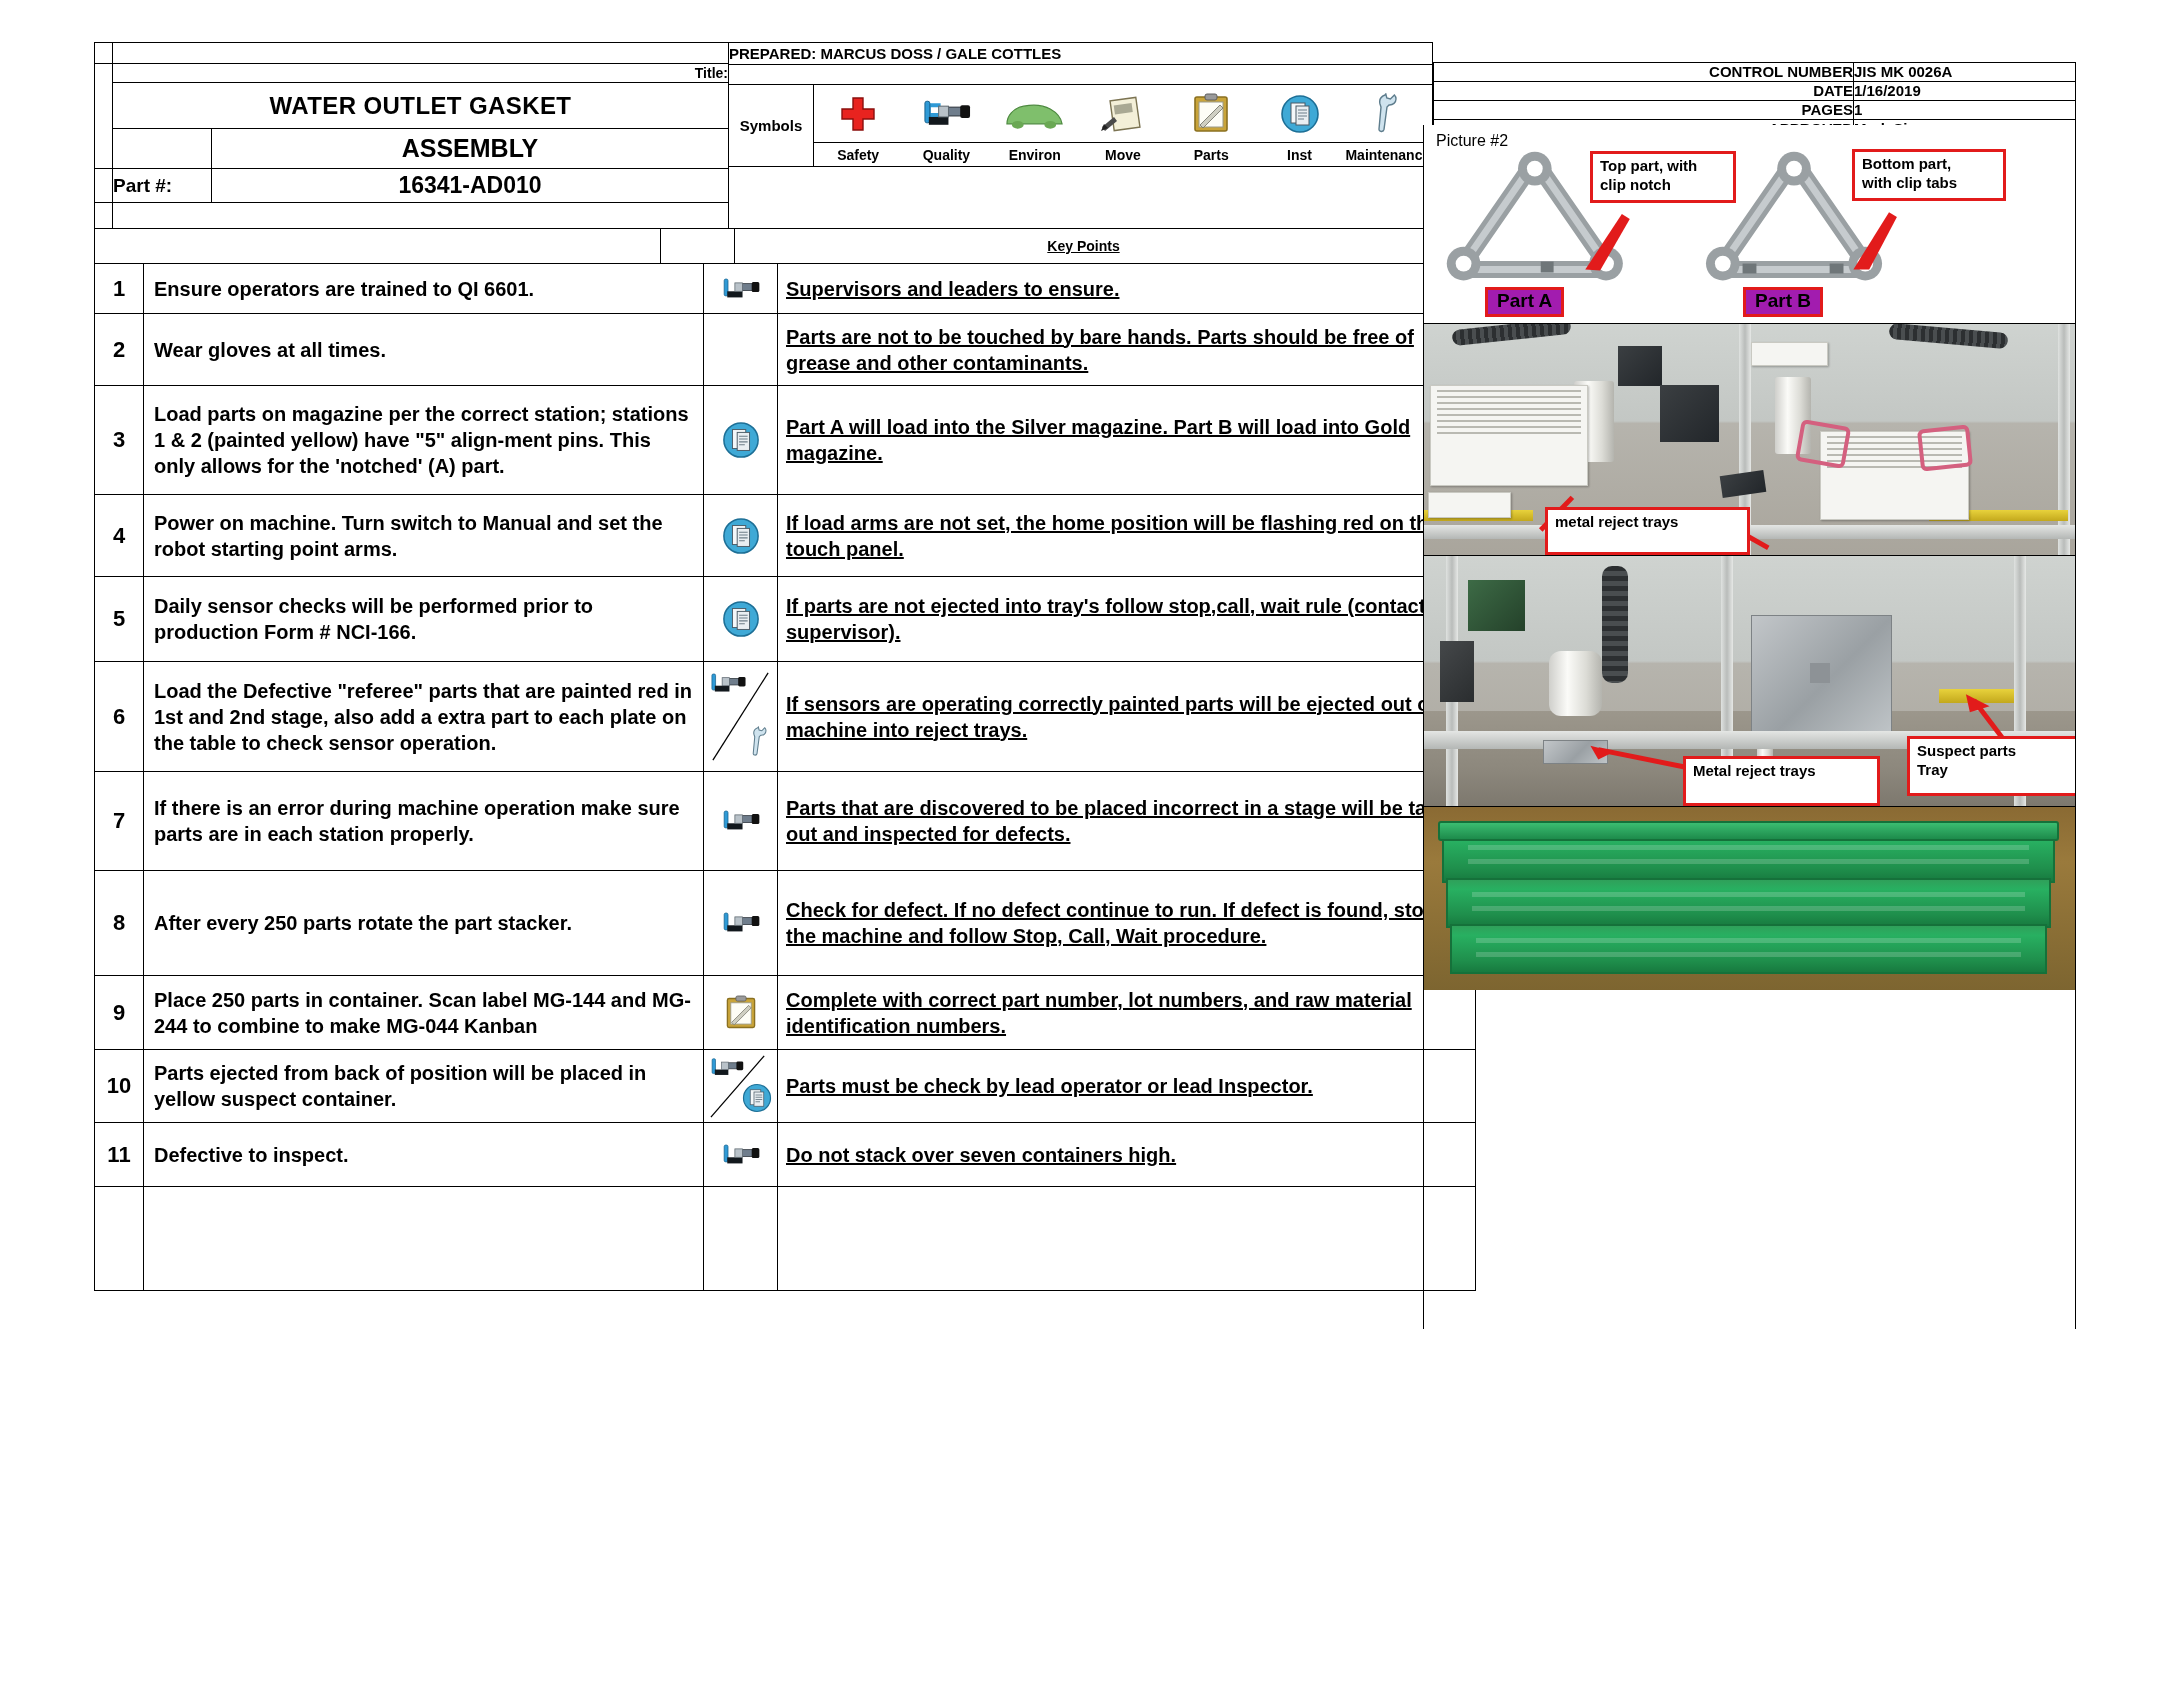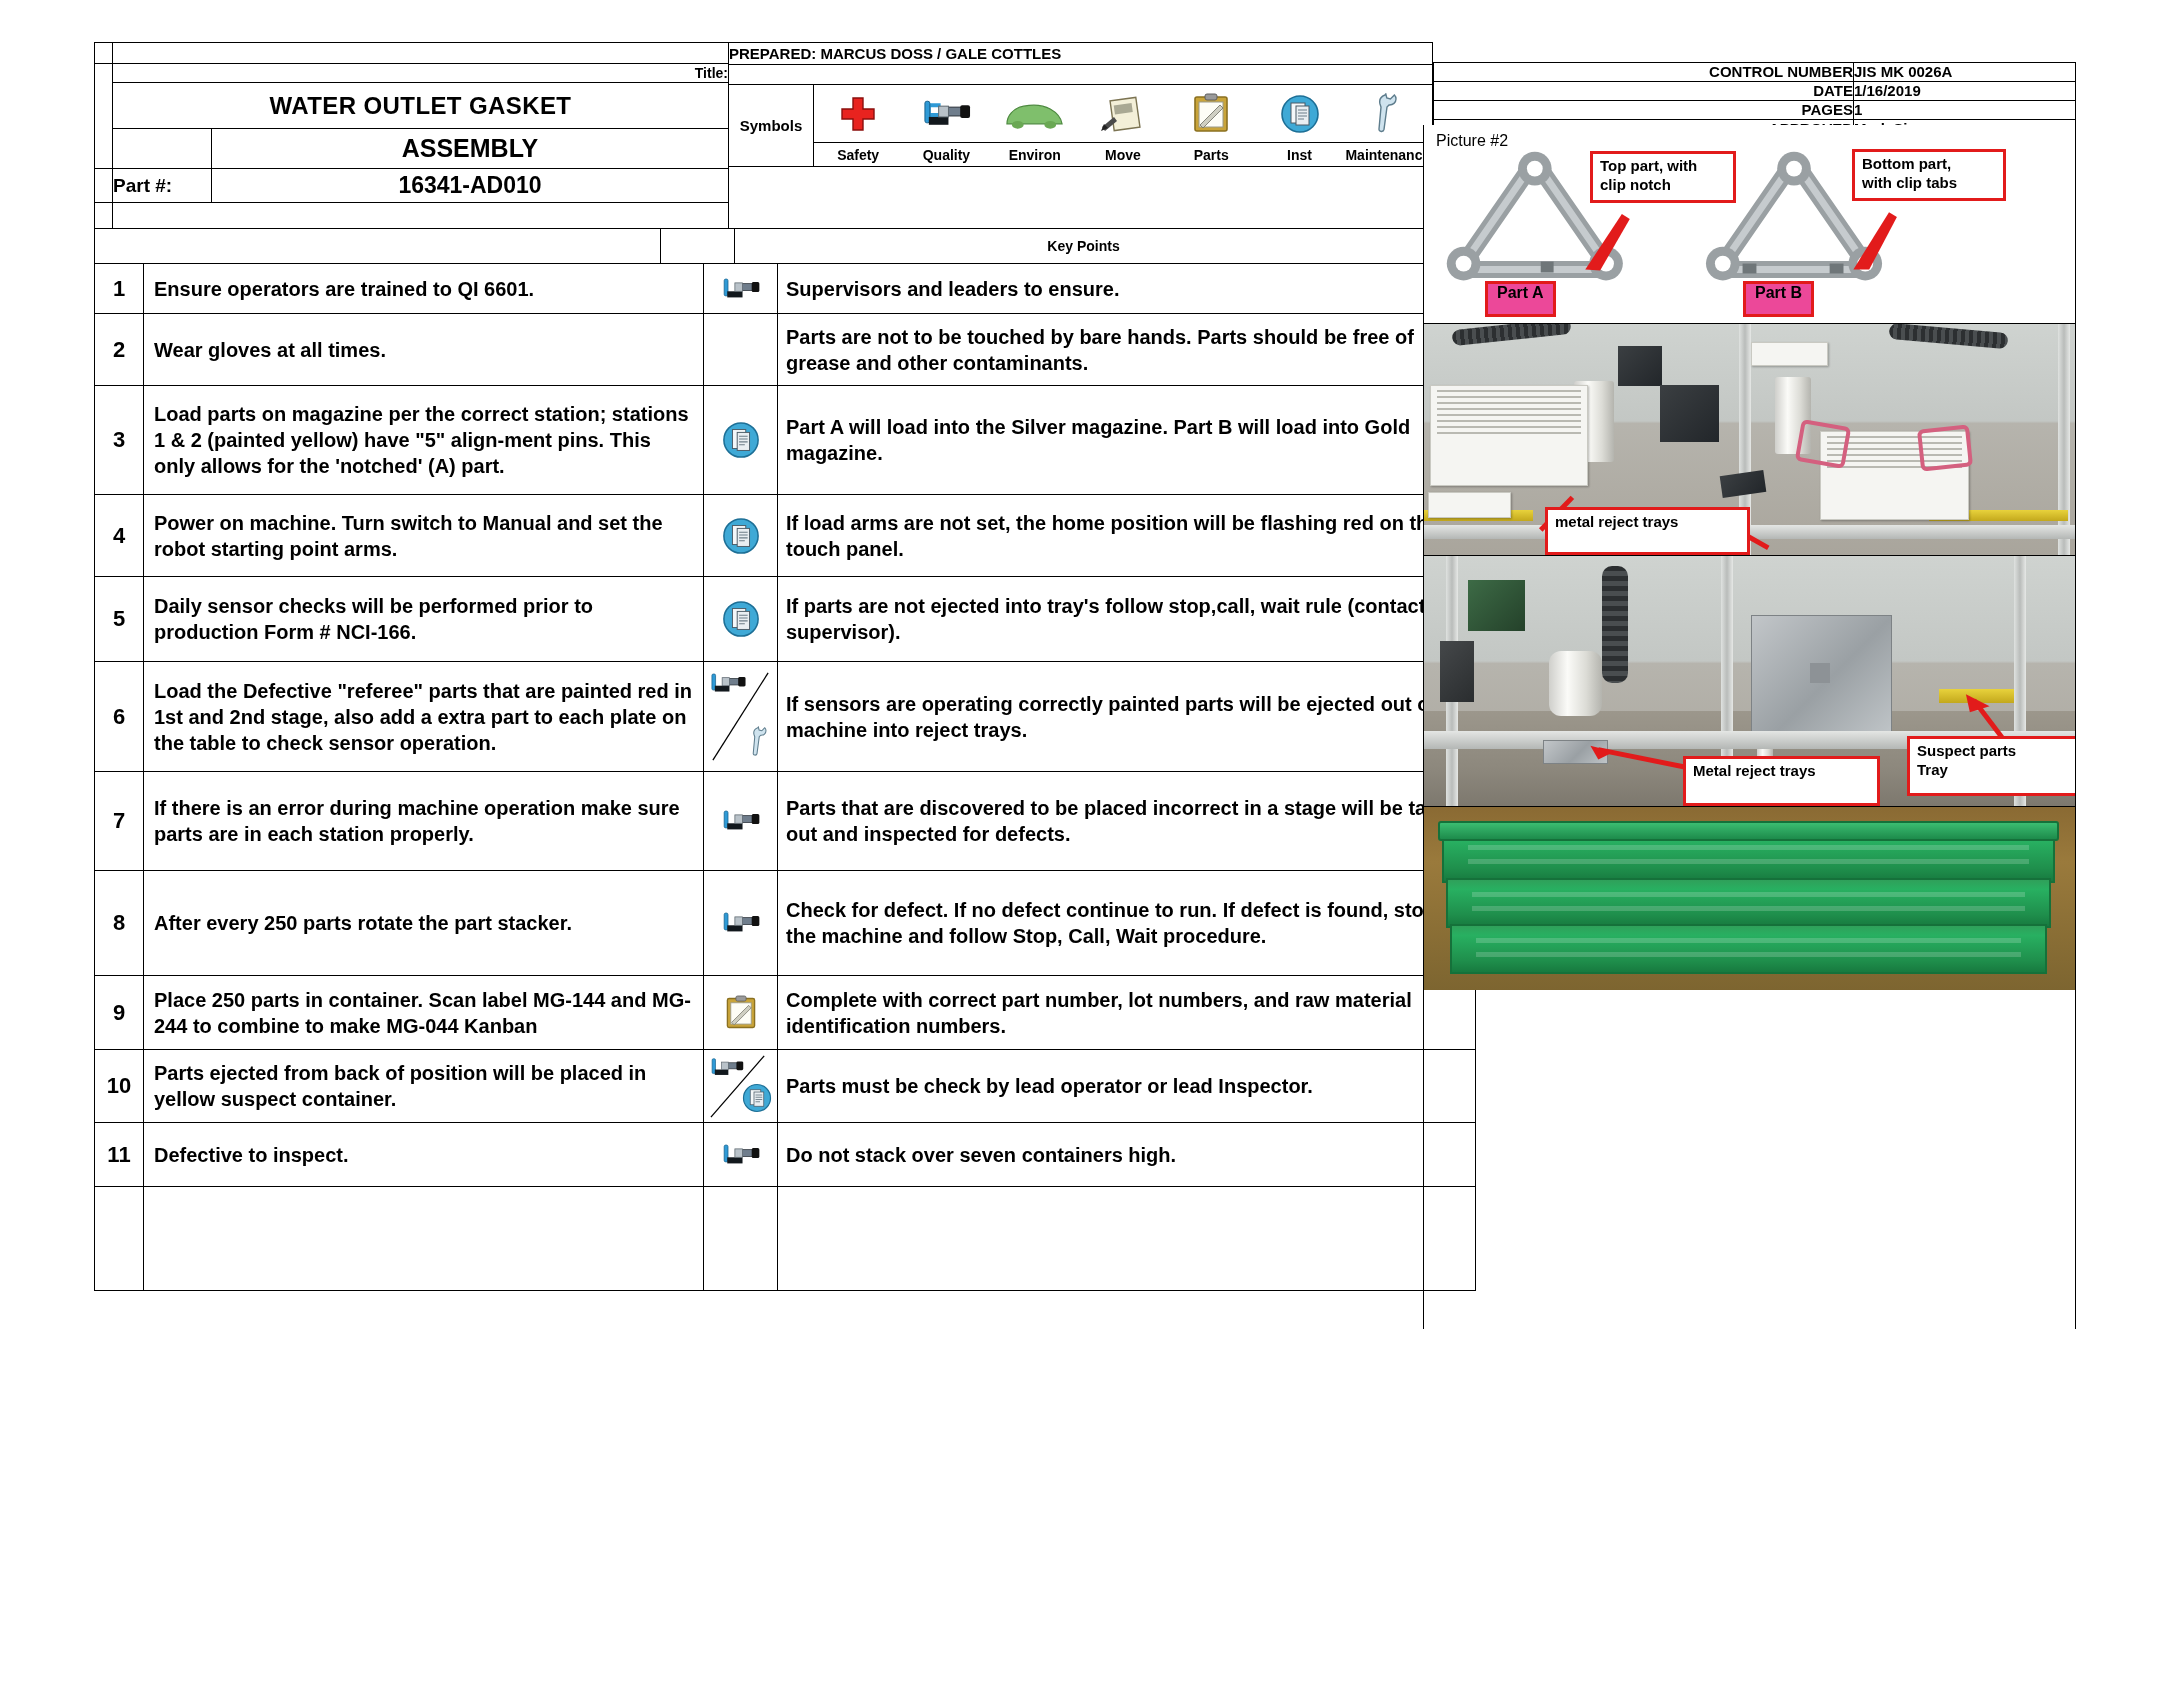--- a/index.html
+++ b/index.html
@@ -80,21 +80,21 @@
   .keypoints-hdr {
     font-size: 14px; font-weight: bold; text-align: center;
   }
 
   
   .steps { width: 1339px; border-collapse: collapse; table-layout: fixed; }
   .steps td { border: 1px solid #000; vertical-align: middle; }
   .c-num  { width: 46px;  text-align: center; font-size: 22px; font-weight: bold; }
   .c-step { width: 541px; font-size: 20px; font-weight: bold; line-height: 1.30; padding: 6px 8px 6px 10px; }
   .c-sym  { width: 71px;  text-align: center; position: relative; }
-  .c-key  { width: 681px; font-size: 20px; font-weight: bold; line-height: 1.30; padding: 6px 8px 6px 8px; }
+  .c-key  { width: 681px; font-size: 20px; font-weight: bold; line-height: 1.30; padding: 6px 8px 6px 8px; text-decoration: underline; }
 
   
   .ic { display: inline-block; vertical-align: middle; }
 
   
   .dual { position: relative; height: 100%; min-height: 85px; }
   .dual .a { position: absolute; left: 4px; top: 4px; }
   .dual .b { position: absolute; right: 4px; bottom: 4px; }
   .dual .slash {
     position: absolute; left: 0; top: 0; width: 100%; height: 100%;
@@ -129,23 +129,23 @@
     z-index: 6;
   }
 
   svg.annot { position: absolute; left: 0; top: 0; overflow: visible; z-index: 5; }
 
   
   .gasket-panel { height: 198px; position: relative; background: #fff; }
   .partlbl {
     position: absolute;
     border: 3px solid #e21b1b;
-    background: #ec4899;
-    font-size: 16px; font-weight: bold;
-    padding: 0px 9px 12px;
+    background: #a21caf;
+    font-size: 19px; font-weight: bold;
+    padding: 0px 9px 2px;
     z-index: 6;
   }
 
   
   .photo { position: relative; width: 100%; }
   .ph1 { height: 231px; }
   .ph2 { height: 250px; }
   .ph3 { height: 183px; }
 
   .factory-bg {

